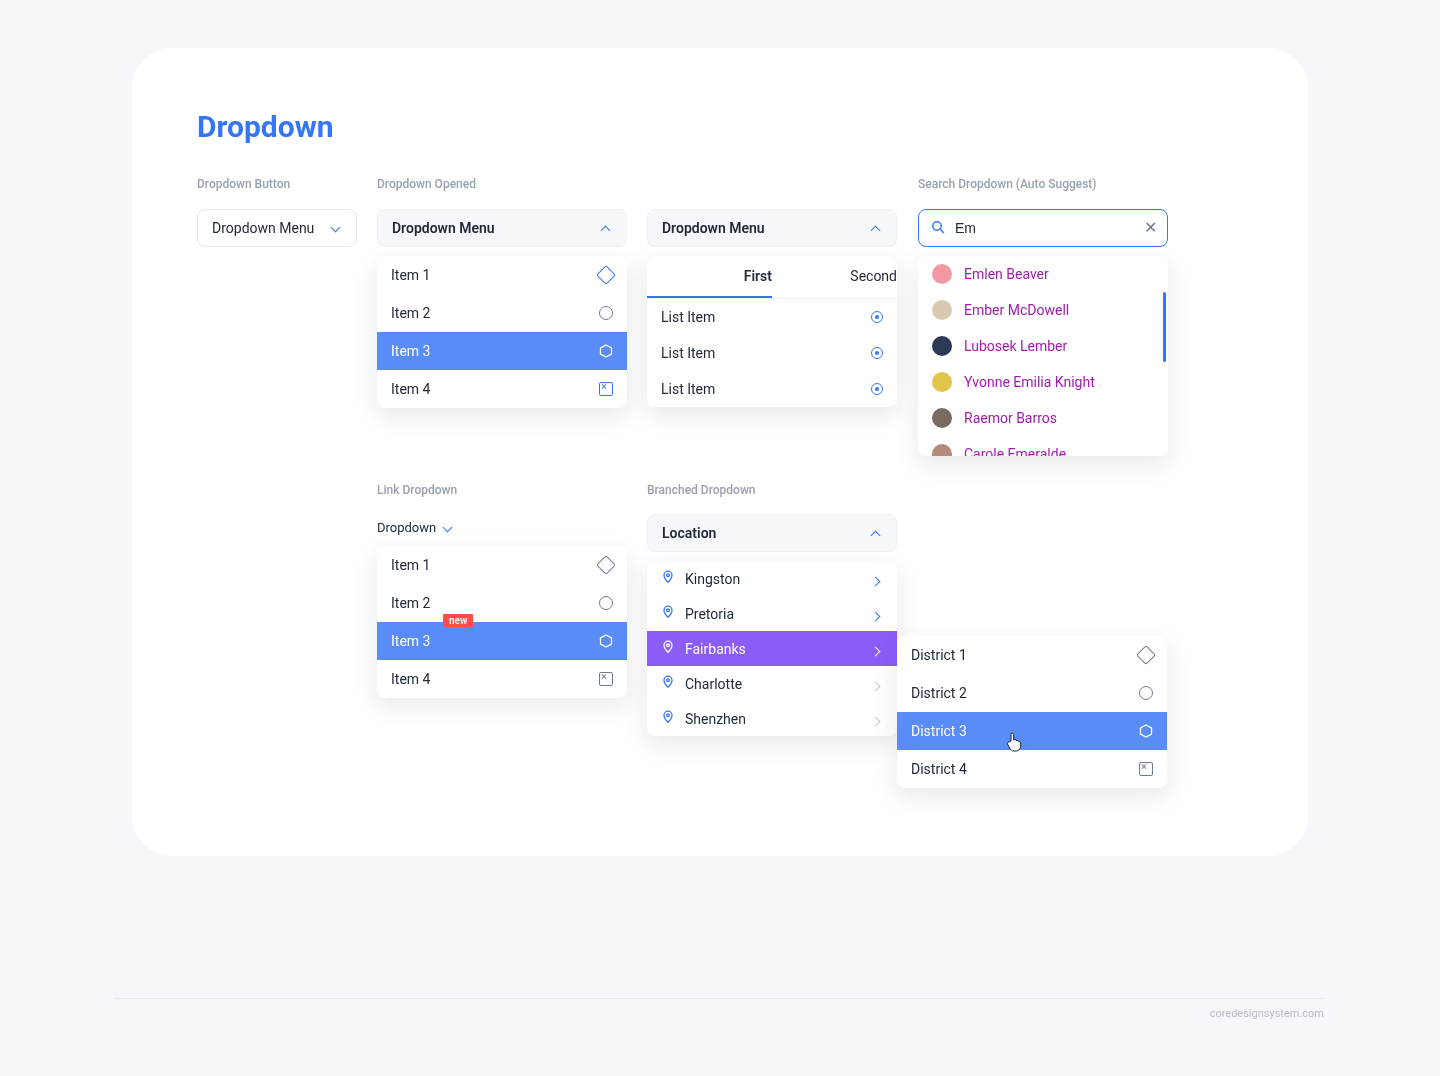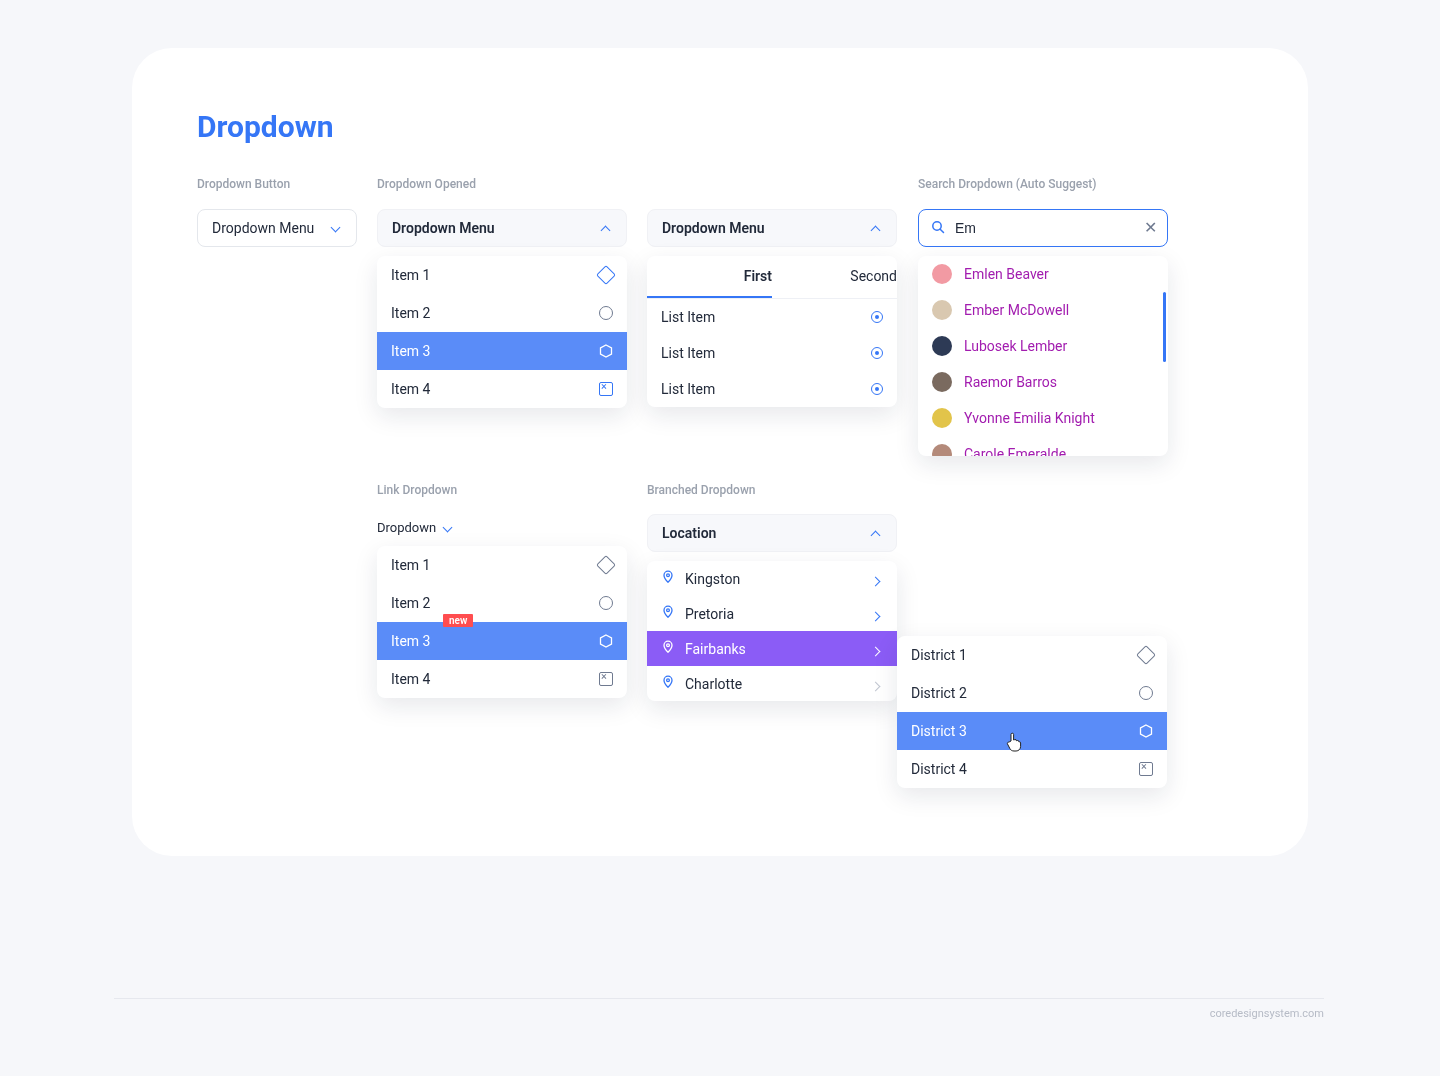--- a/index.html
+++ b/index.html
@@ -268,26 +268,26 @@
   </div>
   <div class="person">
     <span class="avatar" style="background:#d9c8b0;"></span>
     <span>Ember McDowell</span>
   </div>
   <div class="person">
     <span class="avatar" style="background:#2d3a55;"></span>
     <span>Lubosek Lember</span>
   </div>
   <div class="person">
+    <span class="avatar" style="background:#e2c44a;"></span>
+    <span>Yvonne Emilia Knight</span>
+  </div>
+  <div class="person">
     <span class="avatar" style="background:#7a6a5f;"></span>
     <span>Raemor Barros</span>
-  </div>
-  <div class="person">
-    <span class="avatar" style="background:#e2c44a;"></span>
-    <span>Yvonne Emilia Knight</span>
   </div>
   <div class="person">
     <span class="avatar" style="background:#b48a7a;"></span>
     <span>Carole Emeralde</span>
   </div>
   <div class="scrollbar"></div>
 </div>
 
 <div class="linkdd" style="left:377px; top:520px;">
   <span>Dropdown</span>
@@ -357,20 +357,30 @@
   <div class="loc-row">
     <span class="left">
         <span class="pin"><svg width="14" height="14" viewBox="0 0 14 14">
             <path d="M7 1.2c-2.2 0-4 1.8-4 4 0 3 4 7 4 7s4-4 4-7c0-2.2-1.8-4-4-4z" fill="none" stroke="currentColor" stroke-width="1.3"></path>
             <circle cx="7" cy="5.2" r="1.4" fill="none" stroke="currentColor" stroke-width="1.3"></circle>
           </svg></span>
         <span>Charlotte</span>
       </span>
     <span class="chev right muted"></span>
   </div>
+  <div class="loc-row">
+    <span class="left">
+        <span class="pin"><svg width="14" height="14" viewBox="0 0 14 14">
+            <path d="M7 1.2c-2.2 0-4 1.8-4 4 0 3 4 7 4 7s4-4 4-7c0-2.2-1.8-4-4-4z" fill="none" stroke="currentColor" stroke-width="1.3"></path>
+            <circle cx="7" cy="5.2" r="1.4" fill="none" stroke="currentColor" stroke-width="1.3"></circle>
+          </svg></span>
+        <span>Shenzhen</span>
+      </span>
+    <span class="chev right muted"></span>
+  </div>
 </div>
 
 <div class="panel" style="left:897px; top:636px; width:270px;">
   <div class="row">
     <span>District 1</span>
     <span class="ic ic-diamond"></span>
   </div>
   <div class="row">
     <span>District 2</span>
     <span class="ic ic-circle"></span>

